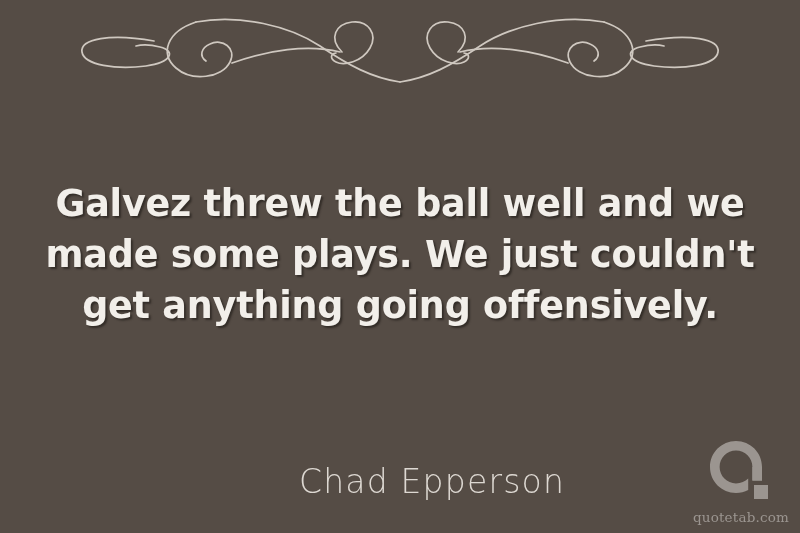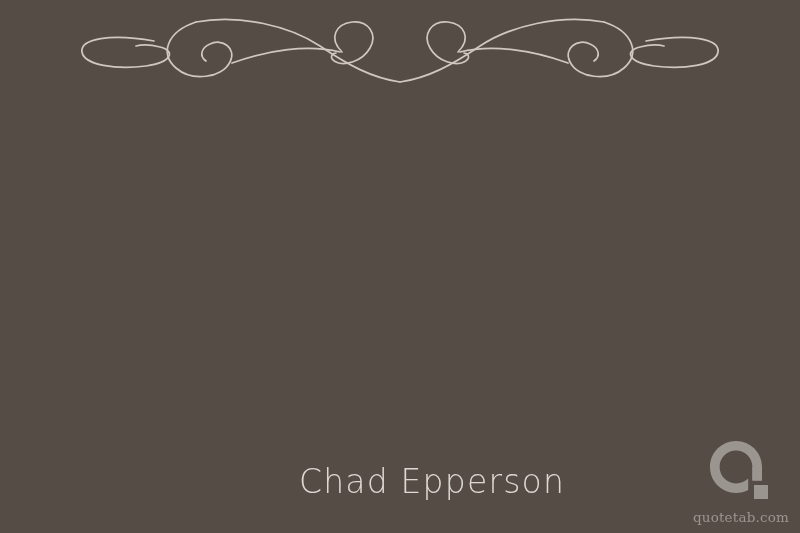--- a/index.html
+++ b/index.html
@@ -129,20 +129,25 @@
         <path d="M568 55 C 532 42, 492 36, 460 44"></path>
 
         <path d="M604 14 C 634 24, 640 46, 624 60 C 608 74, 578 70, 570 54 C 563 40, 578 30, 590 36 C 599 40, 601 48, 594 53"></path>
         <path d="M604 14 C 560 6, 510 18, 480 38 C 452 57, 428 70, 400 74"></path>
 
         <path d="M646 33 C 690 25, 720 31, 718 44 C 716 57, 684 62, 654 58 C 628 54, 624 43, 640 39 C 652 36, 660 37, 664 38"></path>
       </g>
     </svg>
   </div>
 
+  <div class="quote-block">
+    <span class="quote-line">Galvez threw the ball well and we</span>
+    <span class="quote-line">made some plays. We just couldn't</span>
+    <span class="quote-line">get anything going offensively.</span>
+  </div>
 
   <div class="author">
     <span class="author-name">Chad Epperson</span>
   </div>
 
   <div class="watermark">
     <span class="logo-mark">
       <svg viewBox="0 0 62 58" xmlns="http://www.w3.org/2000/svg" aria-hidden="true">
         <g class="logo-shape">
 

